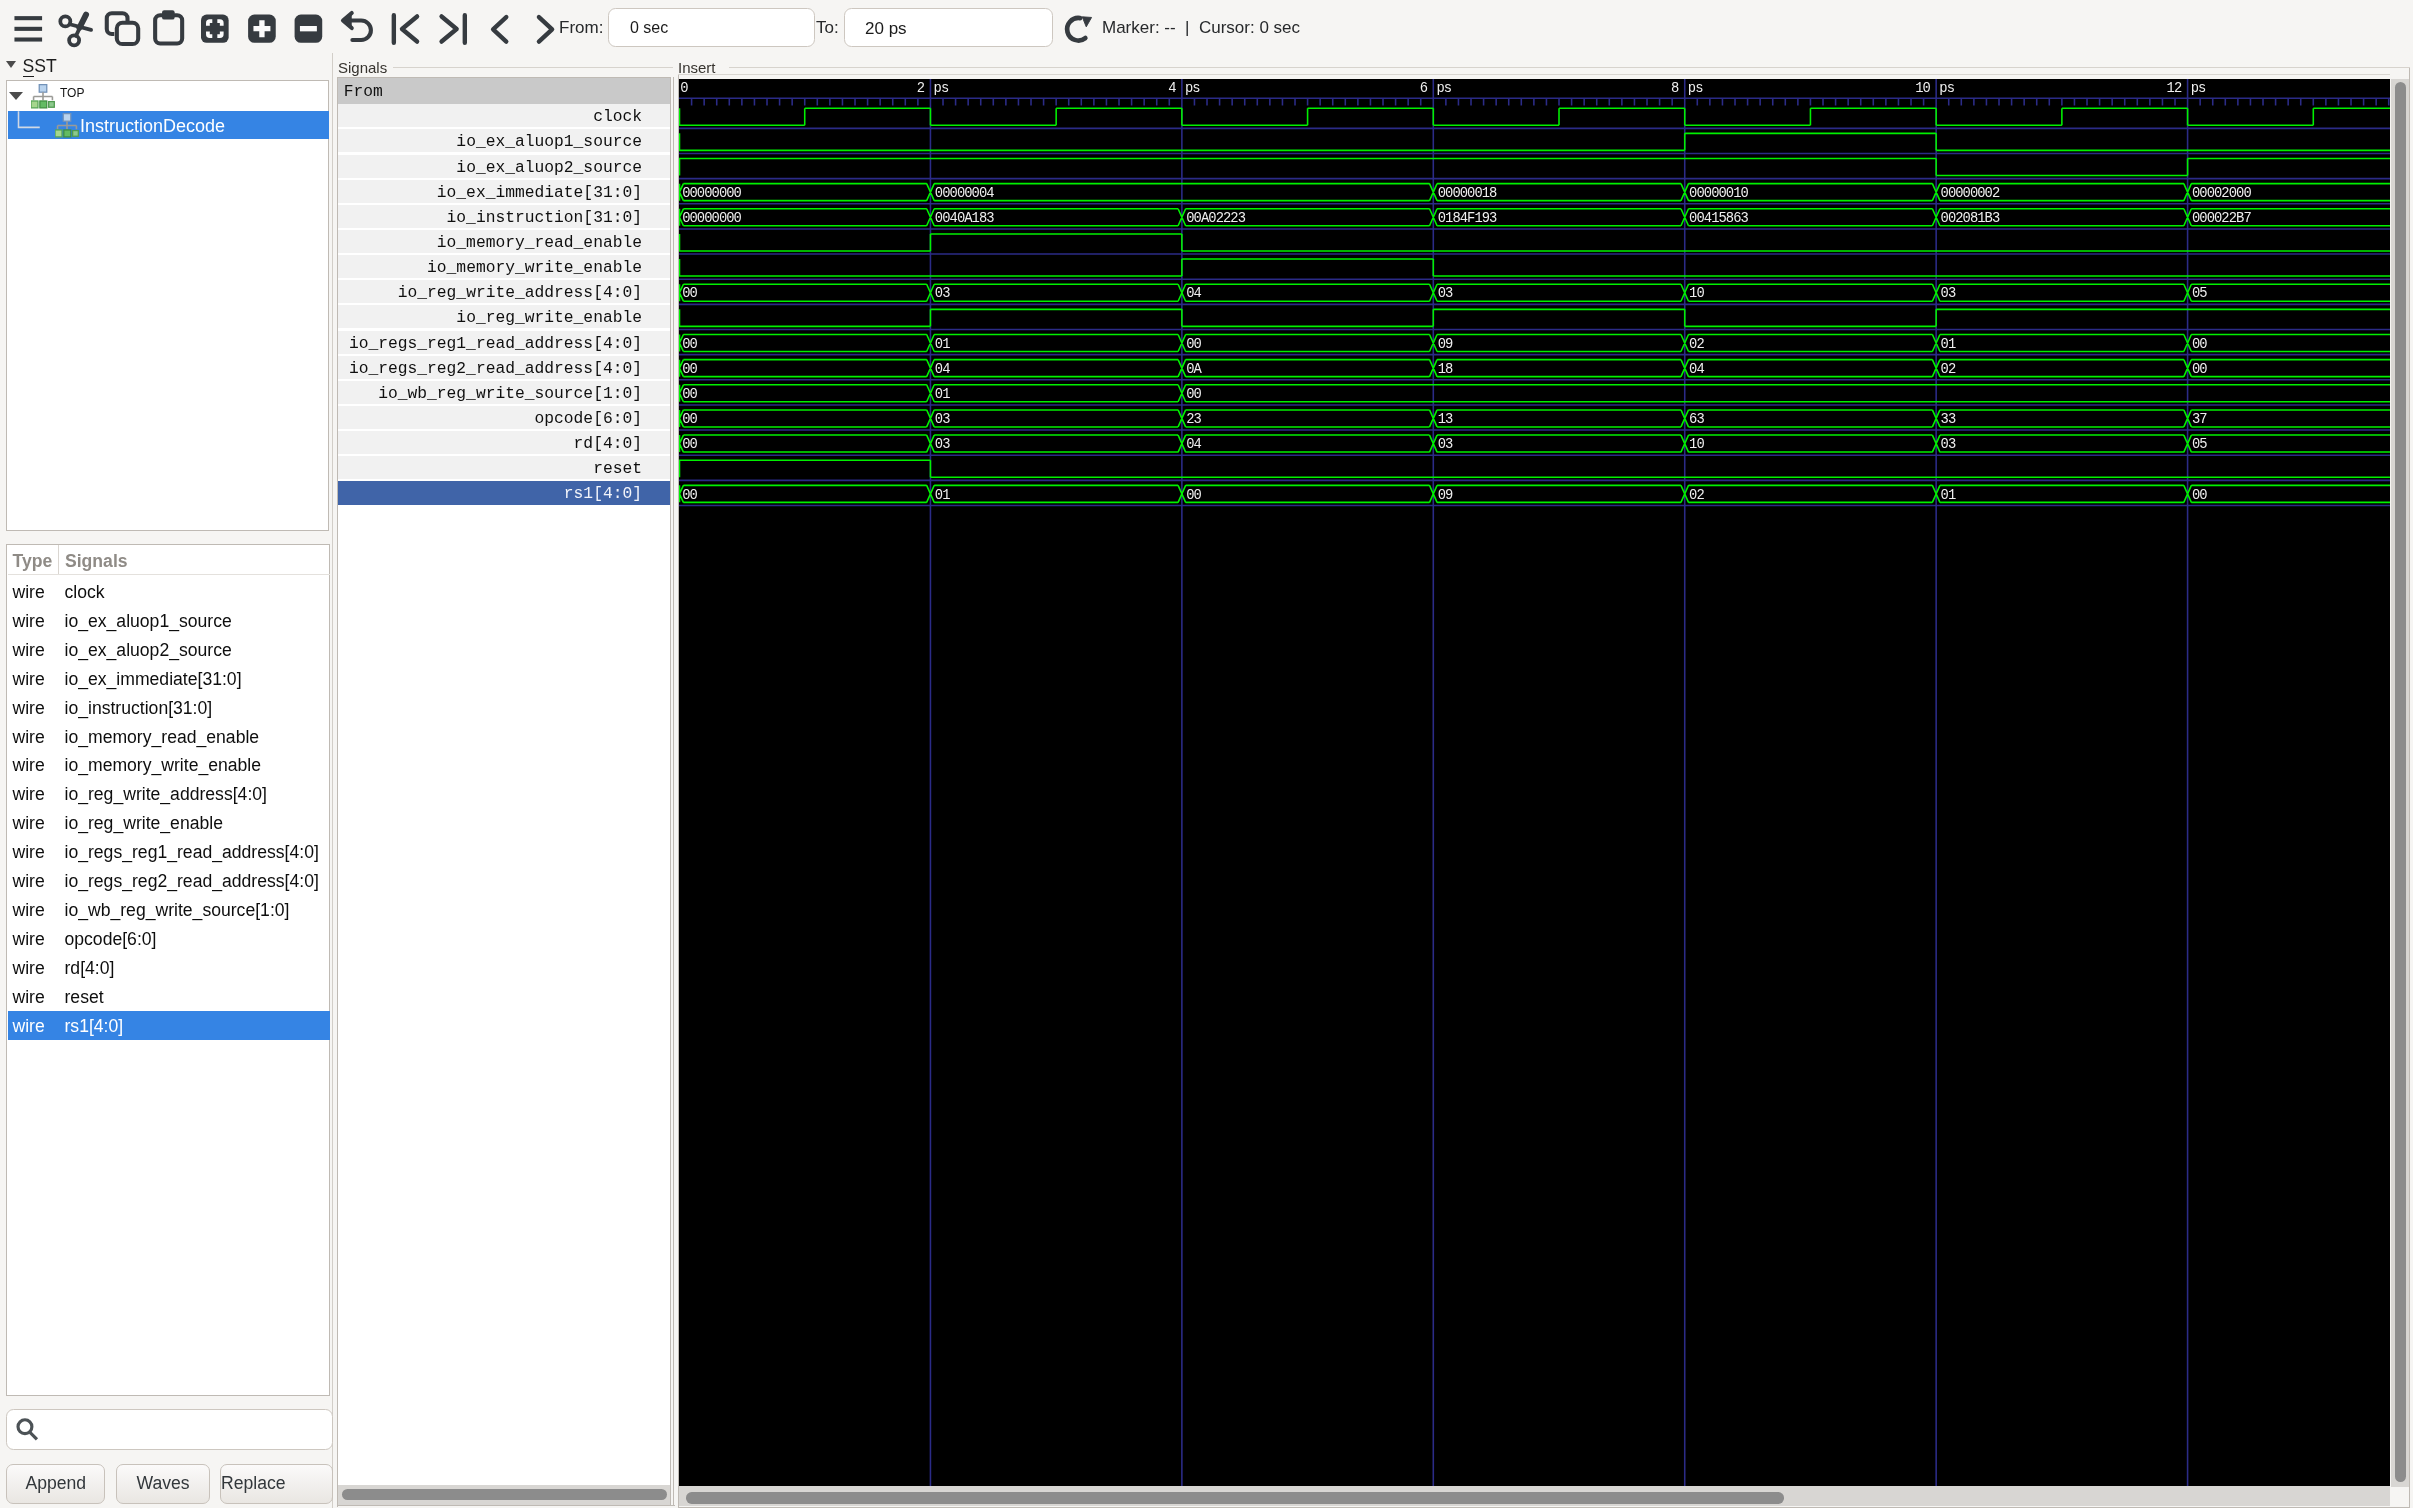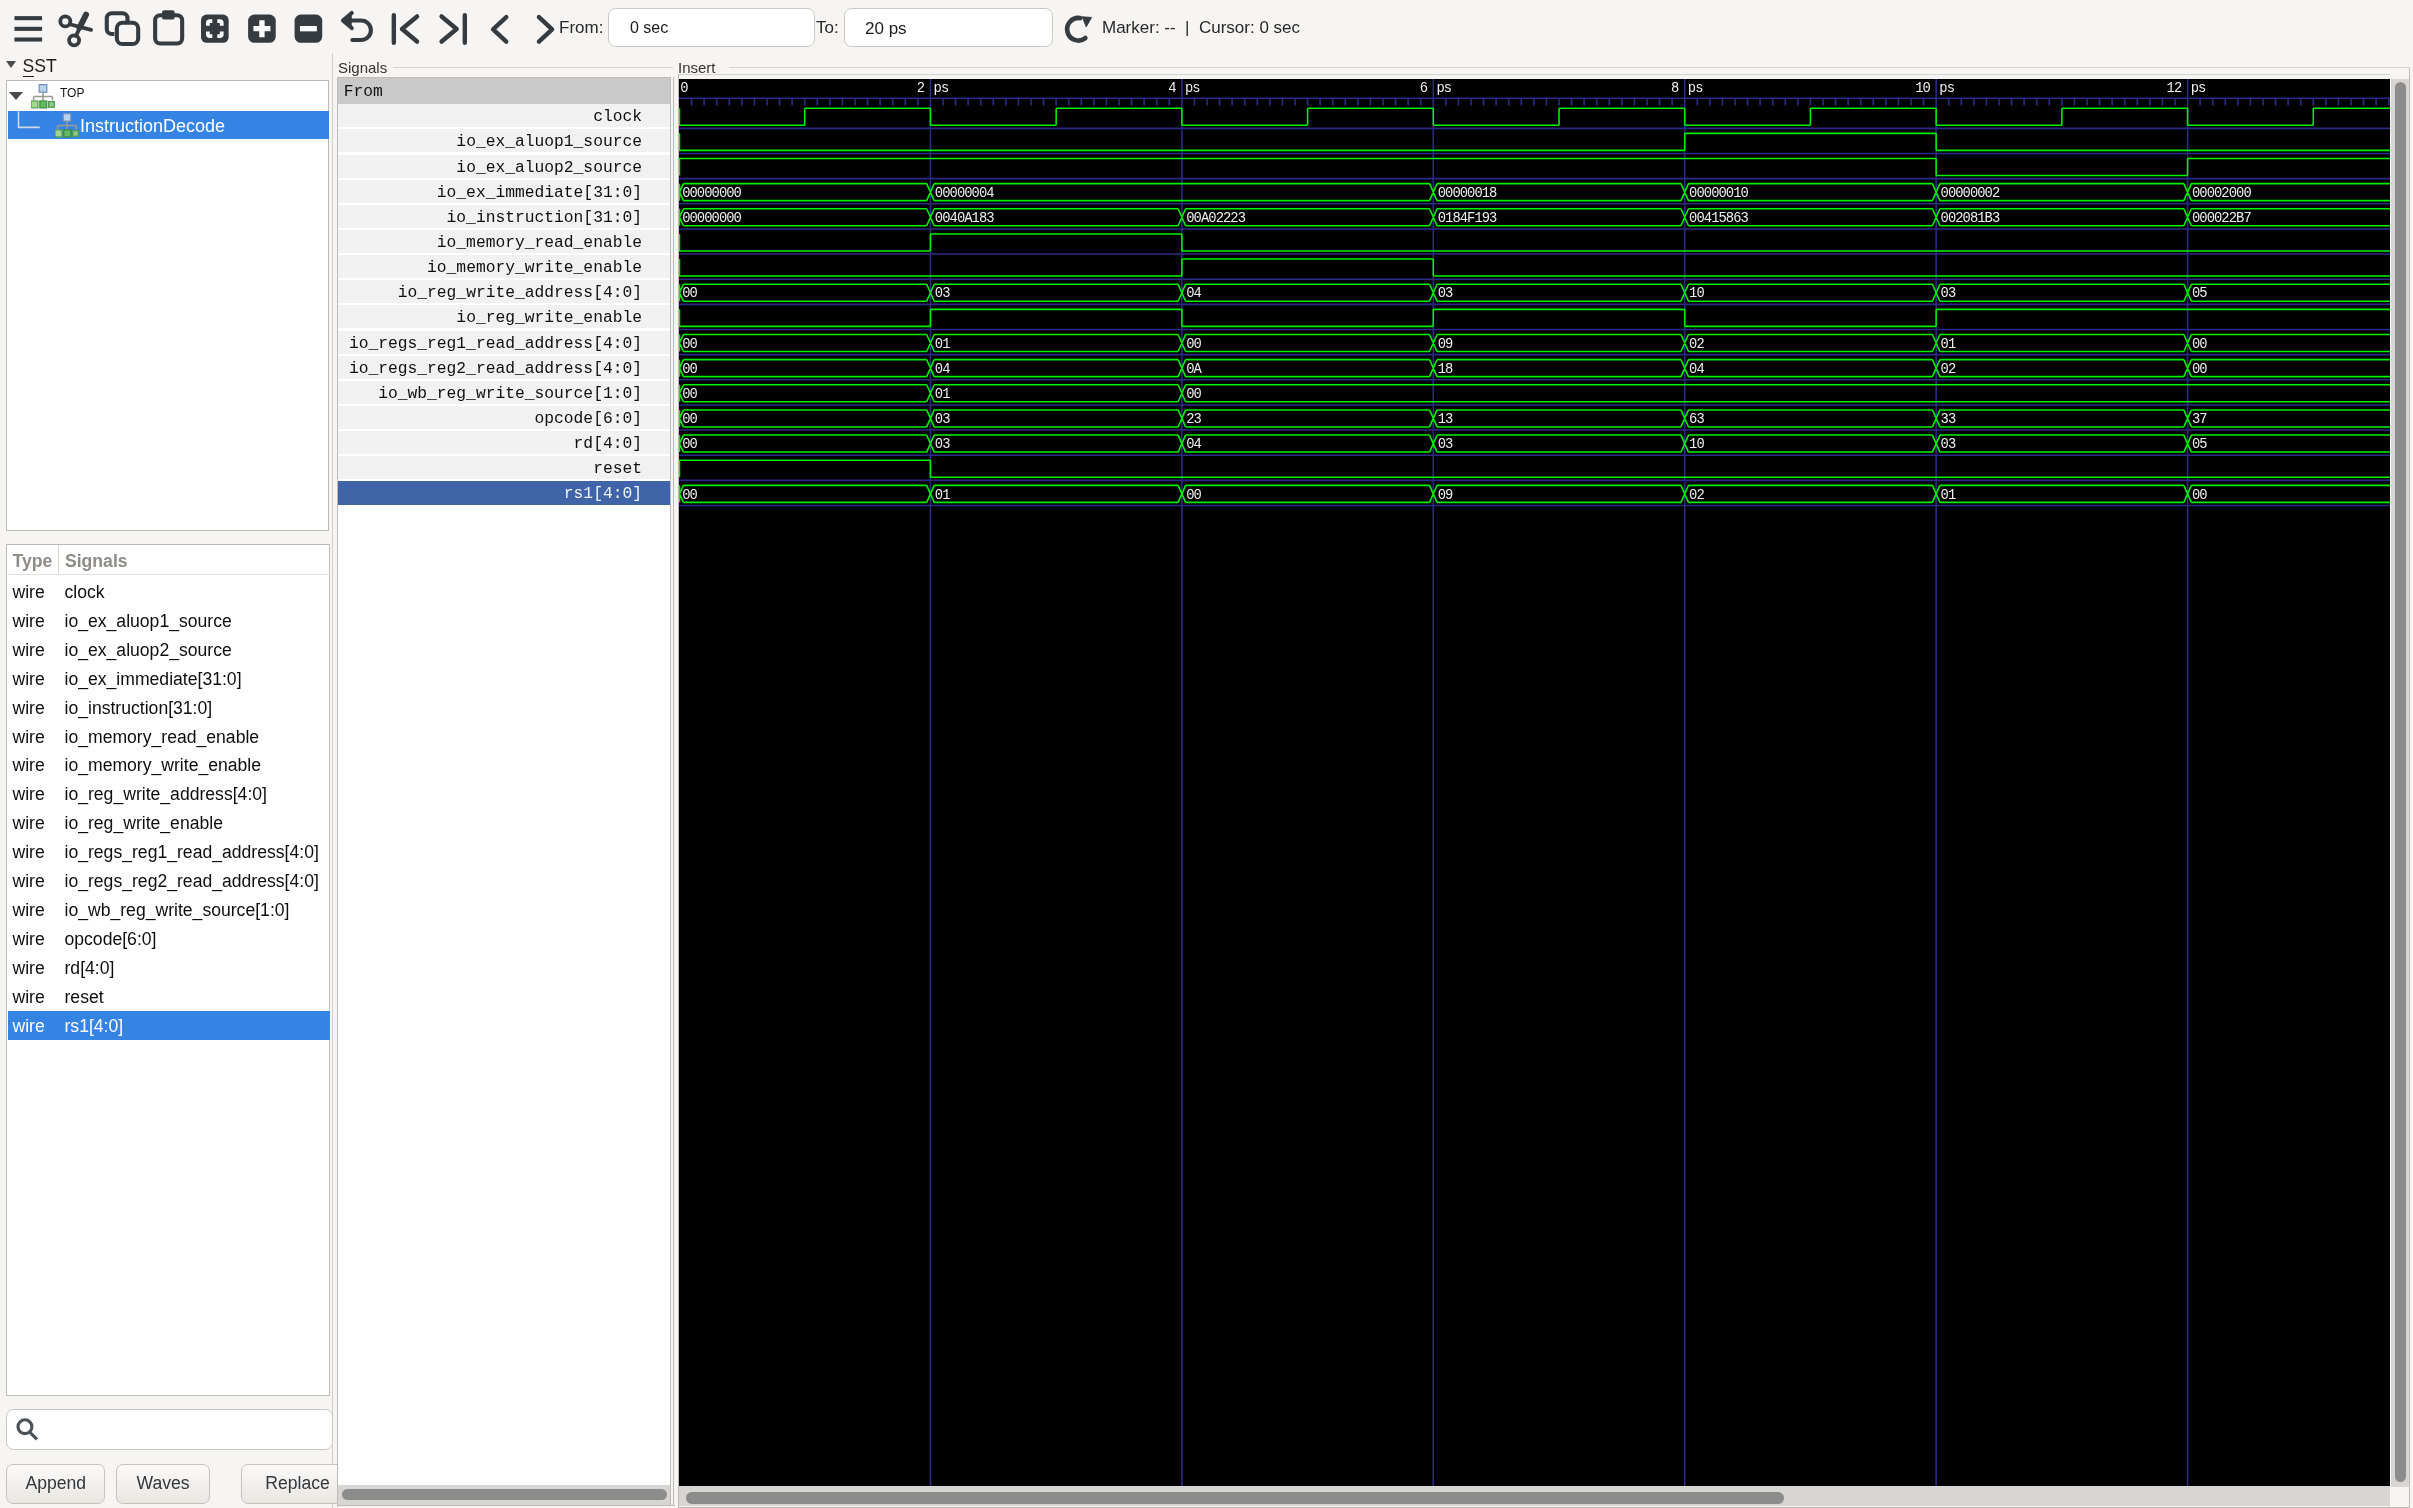--- a/index.html
+++ b/index.html
@@ -154,21 +154,21 @@
     <span style="position:absolute;left:5px;top:5px;">wire</span>
     <span style="position:absolute;left:57px;top:5px;">rs1[4:0]</span>
   </div>
 <div class="abs" style="left:6.3px;top:1409px;width:327px;height:41px;background:#fff;border:1.3px solid #cdc7c0;border-radius:7.5px;box-sizing:border-box;"></div>
 <svg width="28" height="29" viewBox="0 0 44 46" class="abs" style="left:15.7px;top:1416px;">
     <circle cx="14" cy="17" r="11" stroke="#4c5256" stroke-width="5" fill="none"></circle>
     <path d="M22,26 L33,37" stroke="#4c5256" stroke-width="5"></path>
   </svg>
 <div class="abs" style="left:6.3px;top:1464px;width:99px;height:40px;background:linear-gradient(#fbfafa,#e9e6e2);border:1.3px solid #c8c2bb;border-radius:7px;box-sizing:border-box;text-align:center;line-height:37px;font-size:17.6px;color:#32373b;">Append</div>
 <div class="abs" style="left:116px;top:1464px;width:94px;height:40px;background:linear-gradient(#fbfafa,#e9e6e2);border:1.3px solid #c8c2bb;border-radius:7px;box-sizing:border-box;text-align:center;line-height:37px;font-size:17.6px;color:#32373b;">Waves</div>
-<div class="abs" style="left:220px;top:1464px;width:113px;height:40px;background:linear-gradient(#fbfafa,#e9e6e2);border:1.3px solid #c8c2bb;border-radius:7px;box-sizing:border-box;text-align:center;line-height:37px;font-size:17.6px;color:#32373b;margin-left:21px;">Replace</div>
+<div class="abs" style="left:220px;top:1464px;width:113px;height:40px;background:linear-gradient(#fbfafa,#e9e6e2);border:1.3px solid #c8c2bb;border-radius:7px;box-sizing:border-box;line-height:37px;font-size:17.6px;color:#32373b;">Replace</div>
 <div class="flabel" style="left:338px;top:59px;">Signals</div>
 <div class="fline" style="left:393px;top:67px;width:280px;"></div>
 <div class="abs" style="left:337px;top:77px;width:1.3px;height:1430px;background:#bfbab4;"></div>
 <div class="abs" style="left:670px;top:77px;width:1.3px;height:1429px;background:#bfbab4;"></div>
 <div class="abs" style="left:673px;top:77px;width:1.3px;height:1429px;background:#bfbab4;"></div>
 <div class="abs" style="left:337px;top:1505px;width:338px;height:1.3px;background:#bfbab4;"></div>
 <div class="abs" style="left:337px;top:77px;width:334px;height:1.3px;background:#bfbab4;"></div>
 <div class="abs" style="left:338px;top:78px;width:332px;height:1407px;background:#fff;"></div>
 <div class="abs" style="left:338px;top:78px;width:332px;height:26.4px;background:#c9c9c9;">
     <span class="mono" style="position:absolute;left:5.7px;top:4.4px;font-size:16.3px;color:#111;">From</span>

